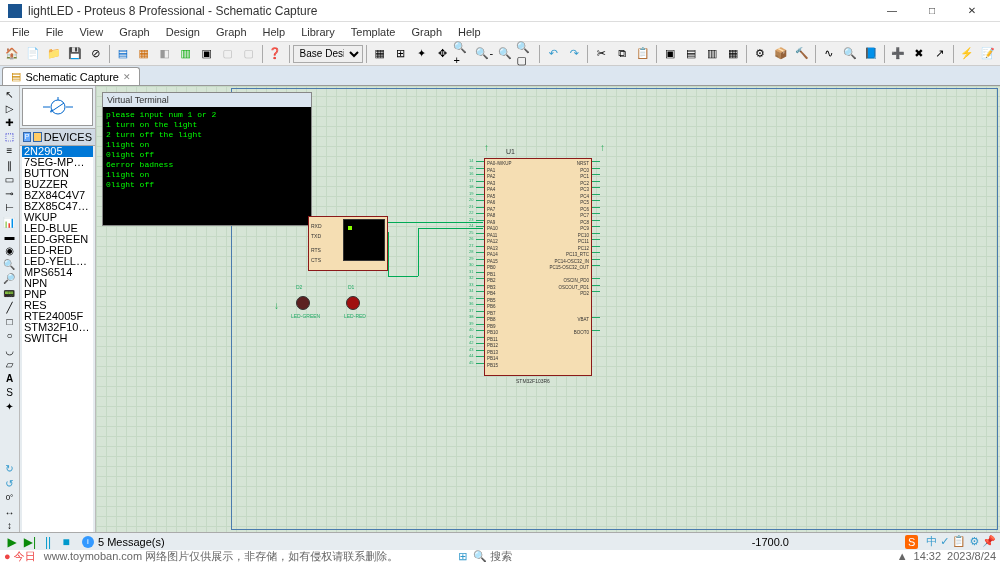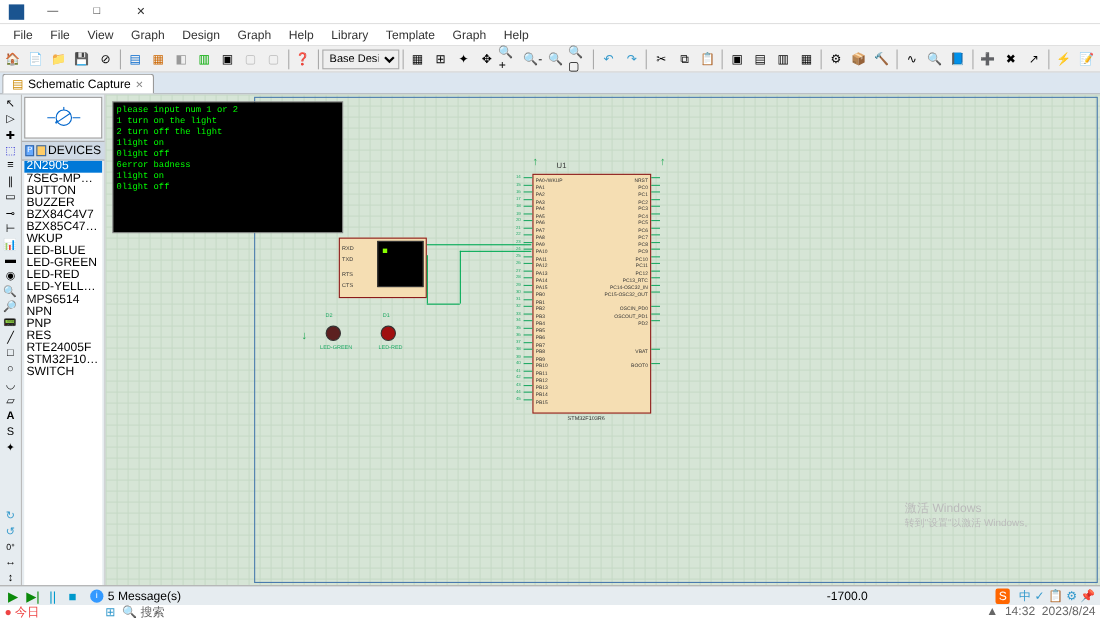--- a/index.html
+++ b/index.html
@@ -51,20 +51,21 @@
 .watermark { position: absolute; right: 60px; bottom: 50px; color: #bbb; font-size: 13px; pointer-events: none; }
 .watermark .s{font-size:9px;}
 .wire{position:absolute;background:#0a5;}
 .arrowg{position:absolute;color:#2a5;font-size:10px;}
 </style>
 </head>
 <body>
 
 <div class="titlebar">
   <div class="icon"></div>
+  <div class="title">lightLED - Proteus 8 Professional - Schematic Capture</div>
   <div class="winbtn">—</div>
   <div class="winbtn">□</div>
   <div class="winbtn close">✕</div>
 </div>
 
 <div class="menubar" id="menubar">
     <div class="item">File</div>
     <div class="item">File</div>
     <div class="item">View</div>
     <div class="item">Graph</div>
@@ -210,20 +211,21 @@
         <div class="dev">STM32F103R6</div>
         <div class="dev">SWITCH</div>
       </div>
   </div>
 
   <div class="canvas">
     <div class="grid"></div>
     <div class="margin" style="left:135px;top:2px;right:2px;bottom:2px"></div>
 
     <div class="vterm">
+      <div class="th">Virtual Terminal</div>
       <div class="tb" id="termbody">please input num 1 or 2<br>1 turn on the light<br>2 turn off the light<br>1light on<br>0light off<br>6error badness<br>1light on<br>0light off</div>
     </div>
 
     <div class="termbox">
       <div class="screen">
           <div style="width:4px;height:4px;background:#8f0;position:absolute;left:4px;top:6px"></div>
         </div>
       <div class="pl" style="top:6px">RXD</div>
       <div class="pl" style="top:16px">TXD</div>
       <div class="pl" style="top:30px">RTS</div>
@@ -398,24 +400,20 @@
         <div class="wire" style="left: 496px; top: 166px; width: 8px; height: 1px; background: rgb(34, 170, 102);"></div>
         <div class="wire" style="left: 496px; top: 172.5px; width: 8px; height: 1px; background: rgb(34, 170, 102);"></div>
         <div class="wire" style="left: 496px; top: 179px; width: 8px; height: 1px; background: rgb(34, 170, 102);"></div>
         <div class="wire" style="left: 496px; top: 192px; width: 8px; height: 1px; background: rgb(34, 170, 102);"></div>
         <div class="wire" style="left: 496px; top: 198.5px; width: 8px; height: 1px; background: rgb(34, 170, 102);"></div>
         <div class="wire" style="left: 496px; top: 205px; width: 8px; height: 1px; background: rgb(34, 170, 102);"></div>
         <div class="wire" style="left: 496px; top: 231px; width: 8px; height: 1px; background: rgb(34, 170, 102);"></div>
         <div class="wire" style="left: 496px; top: 244px; width: 8px; height: 1px; background: rgb(34, 170, 102);"></div>
       </div>
 
-    <div class="watermark">
-      <div>激活 Windows</div>
-      <div class="s">转到"设置"以激活 Windows。</div>
-    </div>
   </div>
 </div>
 
 <div class="statusbar">
   <div class="playbtns">
     <div class="pb">▶</div>
     <div class="pb">▶|</div>
     <div class="pb" style="color:#09c">||</div>
     <div class="pb" style="color:#09c">■</div>
   </div>
@@ -425,20 +423,21 @@
   </div>
   <span style="flex:1"></span>
   <span>-1700.0</span>
   <span style="width:100px"></span>
   <span style="background:#f60;color:#fff;padding:1px 3px;border-radius:2px">S</span>
   <span style="color:#39c">中 ✓ 📋 ⚙ 📌</span>
 </div>
 
 <div class="taskbar">
   <span style="color:#e44">● <span>今日</span></span>
+  <span style="margin-left:8px">www.toymoban.com  网络图片仅供展示，非存储，如有侵权请联系删除。</span>
   <span style="margin-left:60px;color:#39c">⊞</span>
   <span style="margin-left:6px;color:#666">🔍 <span>搜索</span></span>
   <div class="tr">
     <span>▲</span>
     <span>14:32</span>
     <span>2023/8/24</span>
   </div>
 </div>
 
 </body></html>

